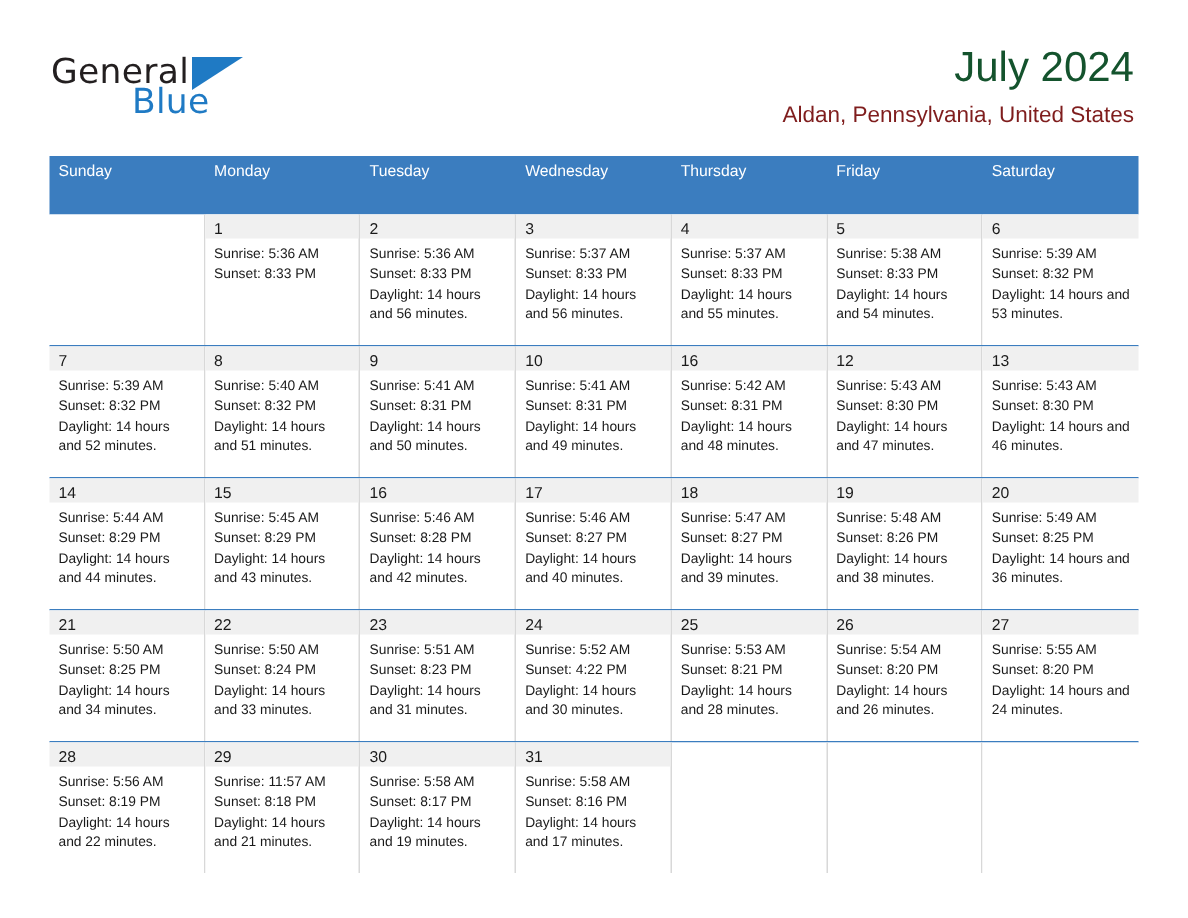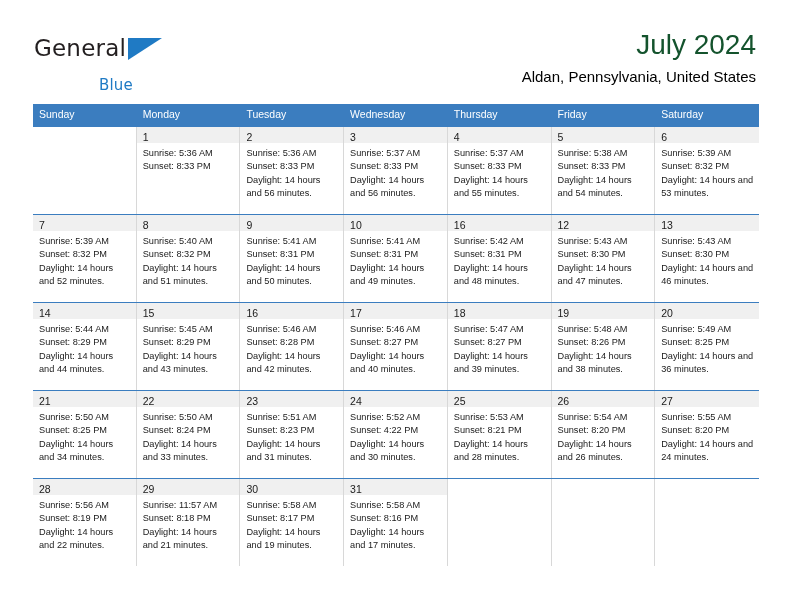--- a/index.html
+++ b/index.html
@@ -46,28 +46,27 @@
     font-size: 23px;
     color: #231f20;
     letter-spacing: 0.2px;
     font-family: "DejaVu Sans", sans-serif;
     font-weight: 400;
     line-height: 24px;
   }
   .logo-blue {
     position: absolute;
     left: 54px;
-    top: 37px;
-    font-size: 15px;
+    top: 20px;
+    font-size: 23px;
     color: #1f7ac4;
     letter-spacing: 0.2px;
     font-family: "DejaVu Sans", sans-serif;
     font-weight: 400;
     line-height: 24px;
-    margin-left: 11px;
   }
   .logo-triangle {
     position: absolute;
     left: 94px;
     top: 2px;
     width: 0;
     height: 0;
     border-left: 34px solid #1f7ac4;
     border-bottom: 22px solid transparent;
   }
@@ -82,37 +81,37 @@
     font-size: 28px;
     font-weight: 400;
     color: #14532d;
     line-height: 34px;
     white-space: nowrap;
   }
   .location-title {
     margin-top: 5px;
     font-size: 15px;
     font-weight: 400;
-    color: #000000;
+    color: #7f1d1d;
     line-height: 19px;
     white-space: nowrap;
   }
 
   
   .calendar {
     position: absolute;
     left: 33px;
     top: 104px;
     width: 726px;
   }
 
   .dow-row {
     display: flex;
     width: 726px;
-    height: 22px;
+    height: 38px;
     background: #3b7dbf;
   }
   .dow-cell {
     flex: 0 0 103.714px;
     width: 103.714px;
     box-sizing: border-box;
     color: #ffffff;
     font-size: 10.5px;
     line-height: 21px;
     padding-left: 6px;

